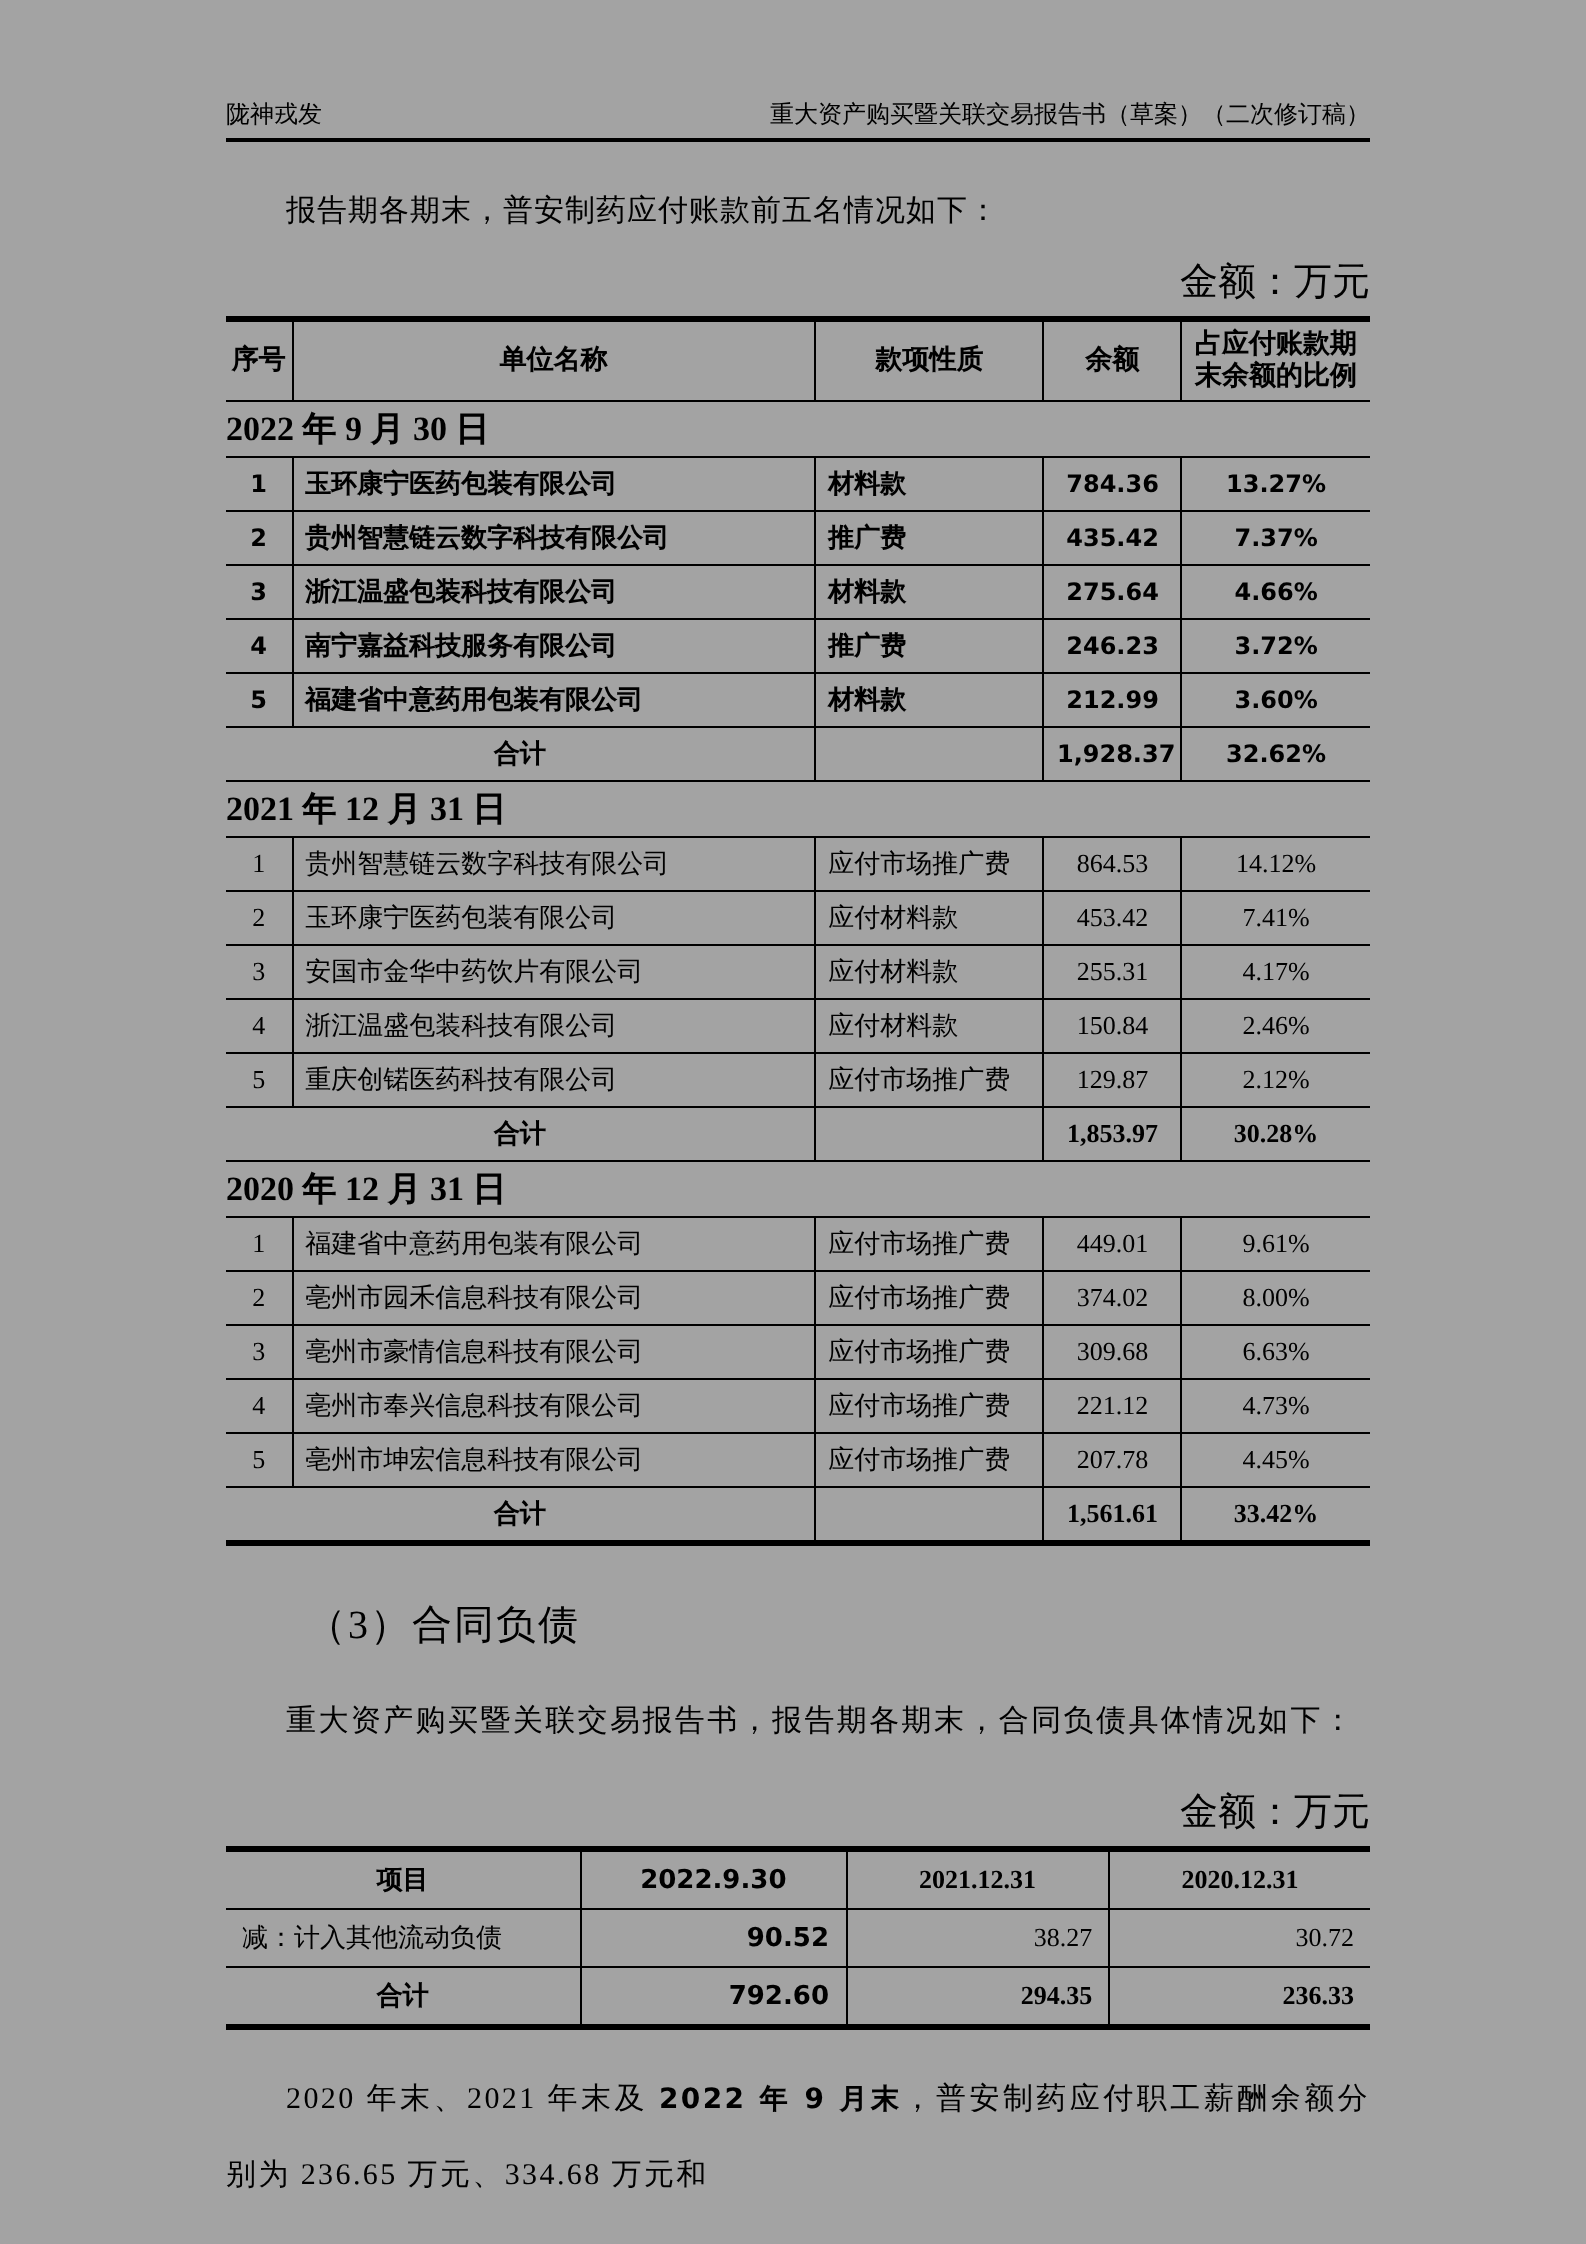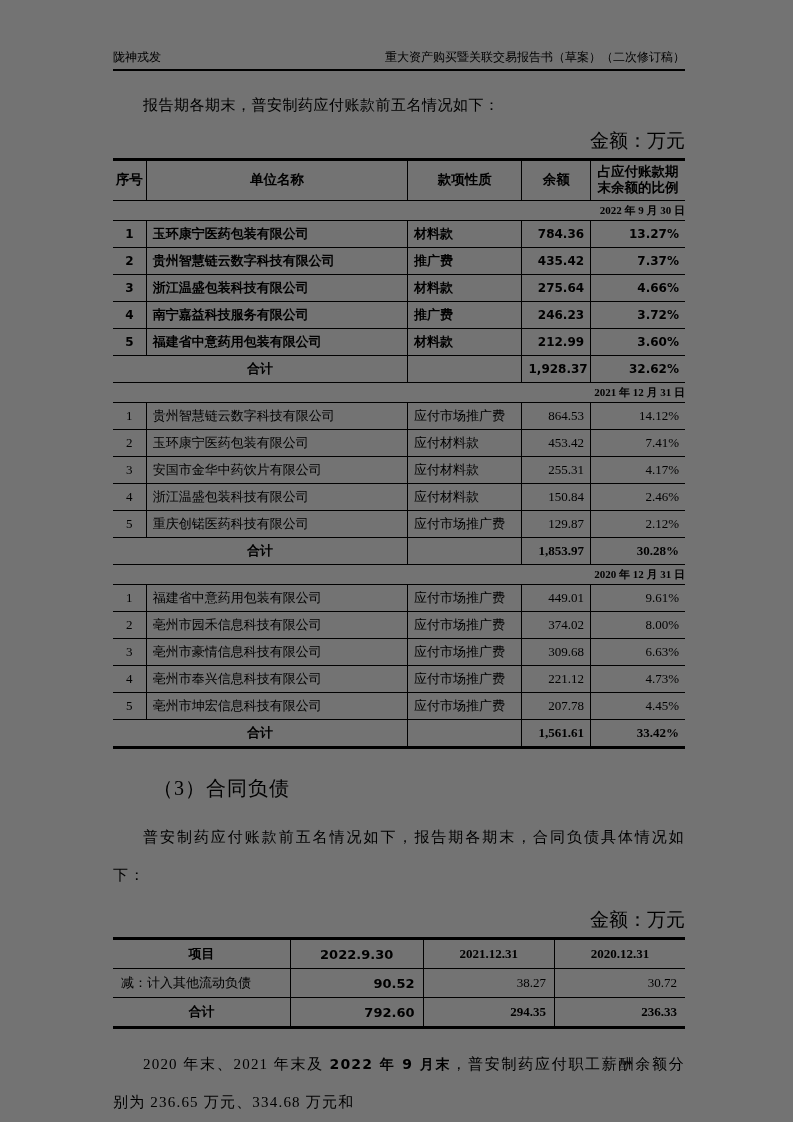--- a/index.html
+++ b/index.html
@@ -1,39 +1,39 @@
 <!DOCTYPE html>
 <html><head>
 <meta charset="utf-8">
 <style>
   html,body { margin:0; padding:0; background:#e8e8e8; }
   .page {
-    width:793px; height:1122px; margin:0 auto; background:#737373;
+    width:793px; height:1122px; margin:0 auto; background:#a3a3a3;
     box-sizing:border-box; padding:50px 108px 0 113px;
     font-family:"Liberation Serif","DejaVu Serif",serif; color:#000;
     overflow:hidden; position:relative;
   }
   .doc-header {
     display:flex; justify-content:space-between; align-items:flex-end;
     border-bottom:2px solid #000; padding-bottom:3px; font-size:12px; line-height:1.3;
   }
   .intro { margin:25px 0 0 0; font-size:15px; text-indent:2em; letter-spacing:.5px; }
   .unit-note { text-align:right; font-size:19px; margin:13px 0 4px 0; }
   table { width:100%; border-collapse:collapse; border-top:3px solid #000; border-bottom:3px solid #000; table-layout:fixed; }
   td, th { padding:4px 6px; border-bottom:1px solid #000; box-sizing:border-box; font-weight:normal; }
   tr:last-child td { border-bottom:none; }
   td:not(:first-child), th:not(:first-child) { border-left:1px solid #000; }
   tr.section-row td { border-left:none !important; }
   #payables-table { font-size:13px; }
   #payables-table th { font-weight:bold; text-align:center; font-size:13.5px; padding:3px 2px; line-height:1.25; }
   .c-idx { text-align:center; }
   .c-name { text-align:left; }
   .c-nature { text-align:left; }
-  .c-bal, .c-ratio { text-align:right; }
-  tr.section-row td { text-align:right; font-weight:bold; font-size:11px; padding:2px 0; }
+  .c-bal, .c-ratio { text-align:center; }
+  tr.section-row td { text-align:left; font-weight:bold; font-size:17px; padding:2px 0; }
   tr.total-row td { font-weight:bold; }
   tr.total-row .t-label { text-align:center; }
   tr.em td { font-weight:bold; }
   tr.em .num, tr.em.total-row .num { font-family:"DejaVu Sans","Liberation Sans",sans-serif; font-size:12px; }
   .sec-heading { margin:26px 0 0 0; font-size:20px; text-indent:2em; font-weight:normal; letter-spacing:1px; }
   .body-par { margin:16px 0 0 0; font-size:15px; line-height:38px; text-indent:2em; text-align:justify; letter-spacing:1.2px; }
   .body-par .bold { font-weight:bold; font-family:"DejaVu Sans","Liberation Sans",sans-serif; font-size:14px; }
   #contract-table { font-size:13px; margin-top:0; }
   #contract-table th { font-weight:bold; text-align:center; padding:5px 6px; }
   #contract-table td { padding:5px 8px; }
@@ -205,21 +205,21 @@
           <td colspan="2" class="t-label">合计</td>
           <td class="c-nature"></td>
           <td class="c-bal num">1,561.61</td>
           <td class="c-ratio num">33.42%</td>
         </tr>
       </tbody>
   </table>
 
   <p class="sec-heading">（3）合同负债</p>
 
-  <p class="body-par">普安制药应付账款前五名情况如下，报告期各期末，合同负债具体情况如下：</p>
+  <p class="body-par">重大资产购买暨关联交易报告书，报告期各期末，合同负债具体情况如下：</p>
 
   <div class="unit-note">金额：万元</div>
 
   <table id="contract-table">
     <colgroup>
       <col style="width:31%">
         <col style="width:23.2%">
         <col style="width:23%">
         <col style="width:22.8%">
     </colgroup>

